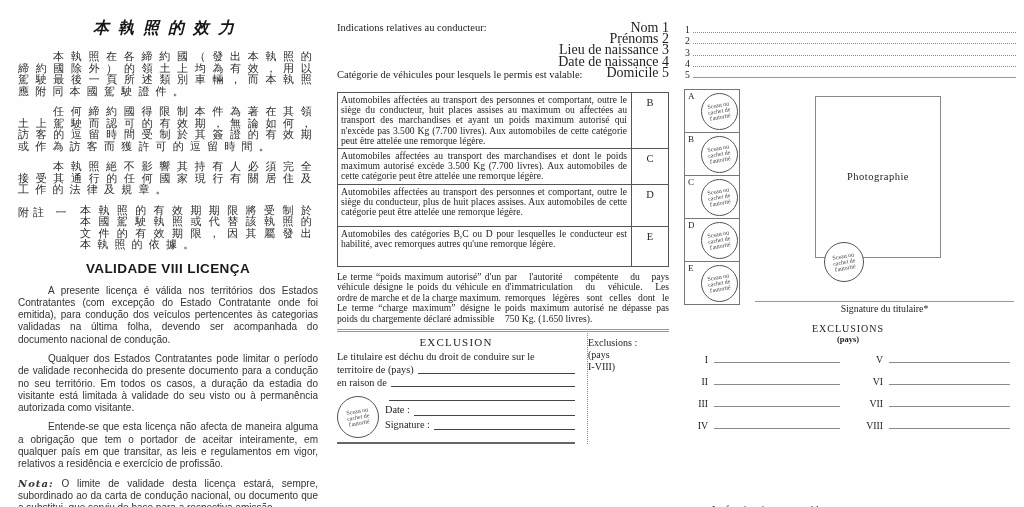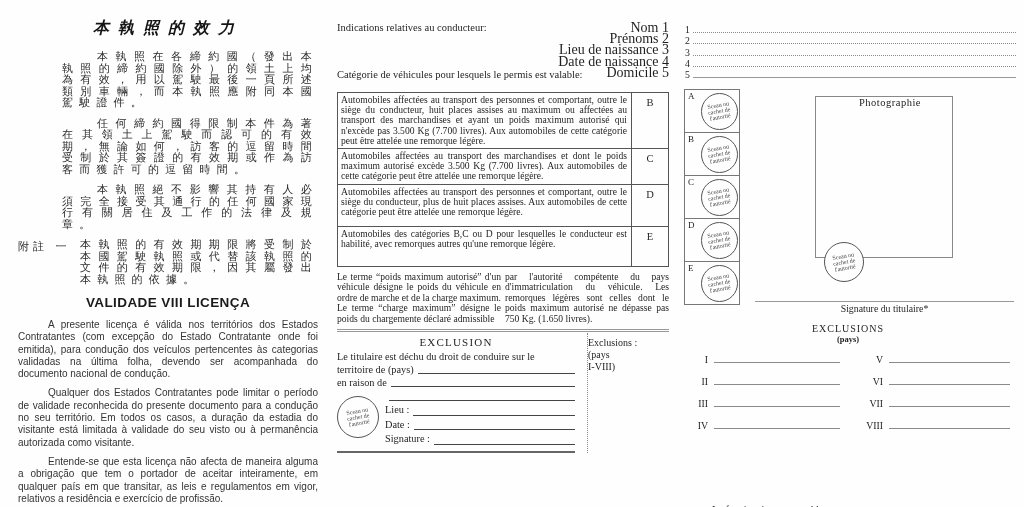--- a/index.html
+++ b/index.html
@@ -7,21 +7,21 @@
         outline:1px solid #c9c9c9;overflow:hidden;color:#1f1f1f;}
   .panel{position:absolute;top:0;}
 
   
   .panel.left{left:18px;top:10px;width:300px;}
   .zh-title{font-family:"DejaVu Serif","Liberation Serif",serif;font-size:16px;font-weight:bold;
             text-align:center;letter-spacing:9px;margin:8px 0 12px 0;color:#151515;font-style:italic;}
   .zh{font-family:"DejaVu Serif","Liberation Serif",serif;font-size:11px;line-height:11.5px;
       letter-spacing:6.2px;text-align:justify;text-justify:inter-character;
       margin:0 0 9px 0;color:#2b2b2b;}
-  .zh.ind{text-indent:35px;margin-left:44px;}
+  .zh.ind{text-indent:35px;}
   .zh-note{display:flex;margin:0 0 6px 0;}
   .zh-note-label{font-family:"DejaVu Serif","Liberation Serif",serif;font-size:11px;
                  letter-spacing:4px;white-space:nowrap;color:#2b2b2b;flex:0 0 62px;}
   .zh-note .zh{flex:1;margin:0;}
   .pt-title{font-family:"Liberation Sans",sans-serif;font-size:13.5px;font-weight:bold;
             text-align:center;letter-spacing:.4px;margin:10px 0 9px 0;color:#1a1a1a;}
   .pt{font-family:"Liberation Sans",sans-serif;font-size:10px;line-height:12.3px;
       text-align:justify;margin:0 0 7px 0;color:#333;}
   .pt.ind{text-indent:30px;}
   .nota-label{font-family:"DejaVu Serif","Liberation Serif",serif;font-style:italic;
@@ -64,21 +64,21 @@
   .num-row{display:flex;align-items:flex-end;height:11.2px;font-size:9.8px;}
   .num-row .num{flex:0 0 10px;text-align:right;padding-right:3px;}
   .dotline{flex:1;border-bottom:1px dotted #8a8a8a;margin-bottom:2px;}
   .dotline.solid{border-bottom-style:solid;border-color:#999;}
   .rp-main{position:relative;height:300px;}
   .seal-col{position:absolute;left:4px;top:10px;width:56px;}
   .seal-cell{position:relative;border:1px solid #777;height:42px;margin-top:-1px;padding:0;}
   .seal-cell .letter{position:absolute;left:3px;top:1px;font-size:9px;}
   .cell-circle{width:35px;height:35px;margin:3px 0 0 16px;}
   .photo-box{position:absolute;left:135px;top:16px;width:124px;height:160px;
-             border:1px solid #888;display:flex;align-items:flex-start;justify-content:center;padding-left:12px;}
+             border:1px solid #888;display:flex;align-items:center;justify-content:center;}
   .photo-label{font-size:10.5px;letter-spacing:.5px;color:#222;}
   .photo-seal{position:absolute;left:144px;top:162px;width:38px;height:38px;}
   .sig-line{position:absolute;left:75px;right:2px;top:221px;border-top:1px solid #999;}
   .sig-label{position:absolute;left:75px;right:2px;top:223px;text-align:center;font-size:9.8px;}
   .excl2-title{position:absolute;left:0;right:0;top:243px;text-align:center;
                font-size:10px;letter-spacing:1px;}
   .excl2-sub{position:absolute;left:0;right:0;top:254px;text-align:center;font-size:8.5px;font-weight:bold;}
   .roman-grid{position:absolute;left:0;right:6px;top:274px;display:grid;
               grid-template-columns:160px 1fr;column-gap:15px;row-gap:11px;}
   .roman-row{display:flex;align-items:flex-end;font-size:9.8px;height:11px;}
@@ -158,24 +158,20 @@
         </div>
         <div class="excl-form">
           <div class="seal-circle excl-seal">
             <div class="seal-text"><span>Sceau ou</span><br><span>cachet de</span><br><span>l'autorité</span></div>
           </div>
           <div class="excl-form-lines">
             <div class="label-row">
                 <span class="fill"></span>
               </div>
             <div class="label-row">
-                <span class="lbl">Lieu :</span>
-                <span class="fill"></span>
-              </div>
-            <div class="label-row">
                 <span class="lbl">Date :</span>
                 <span class="fill"></span>
               </div>
             <div class="label-row">
                 <span class="lbl">Signature :</span>
                 <span class="fill"></span>
               </div>
           </div>
         </div>
         <div class="excl-heavy"></div>

